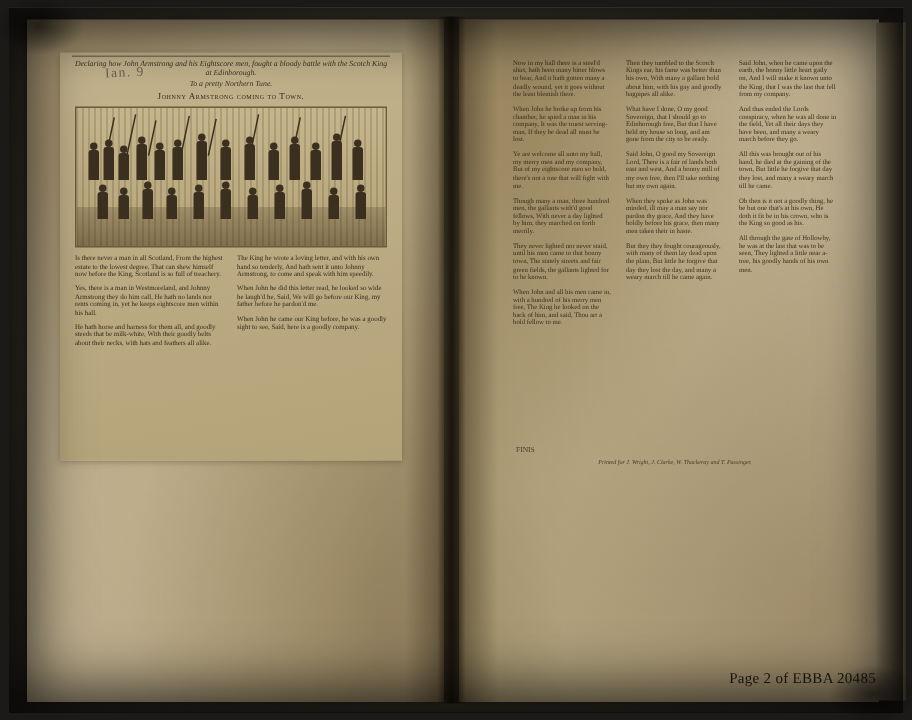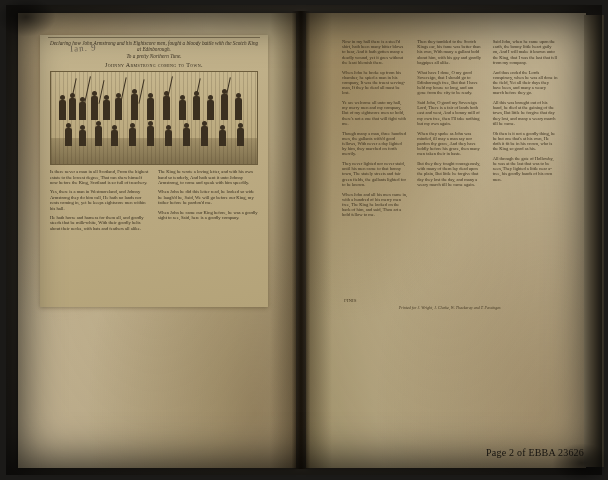--- a/index.html
+++ b/index.html
@@ -465,14 +465,14 @@
 
     <div class="gutter"></div>
     <div class="block-edge"></div>
 
     <div class="corner-shadow" style="left:-10px; top:-8px;"></div>
     <div class="corner-shadow" style="right:-10px; bottom:-8px;"></div>
 
     <div class="vignette"></div>
   </div>
 
-  <div class="caption">Page 2 of EBBA 23626</div>
+  <div class="caption">Page 2 of EBBA 20485</div>
 </div>
 
 </body></html>

